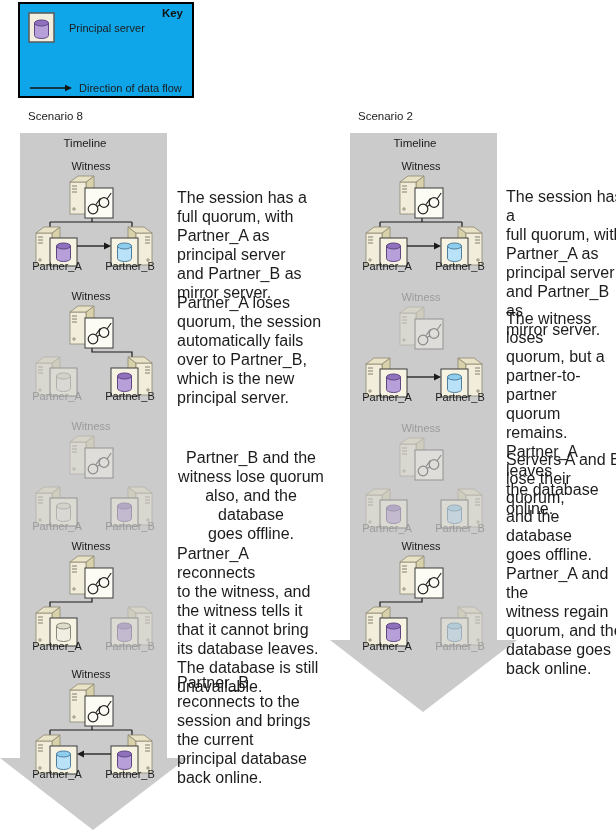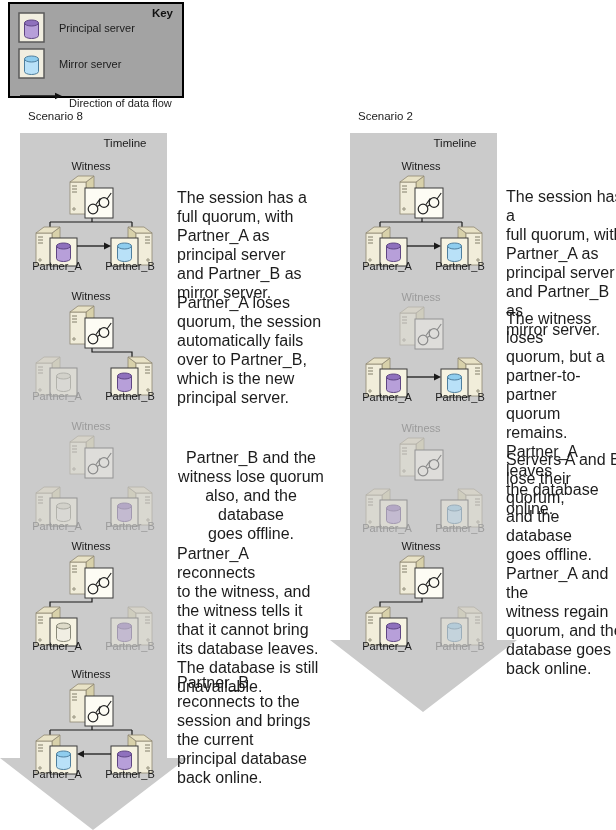--- a/index.html
+++ b/index.html
@@ -1,31 +1,31 @@
 <!DOCTYPE html>
 <html><head>
 <meta charset="utf-8">
 <style>
   html,body{margin:0;padding:0;background:#fff;}
   .canvas{position:relative;width:616px;height:830px;background:#ffffff;
           font-family:"Liberation Sans",sans-serif;overflow:hidden;}
   
-  .key{position:absolute;left:8px;top:2px;width:172px;height:92px;border:2px solid #000;background:#a3a3a3;}
+  .key{position:absolute;left:18px;top:2px;width:172px;height:92px;border:2px solid #000;background:#0ea5e9;}
   .key-title{position:absolute;right:9px;top:3px;font-size:11.5px;font-weight:bold;color:#111;}
   .key-row{position:absolute;left:8px;display:flex;align-items:center;}
   .key-row .key-label{font-size:11px;color:#1c1c1c;margin-left:14px;white-space:nowrap;}
   .key-row-1{top:8px;}
   .key-row-2{top:44px;}
   .key-row-3{top:78px;}
-  .key-row-3 .key-label{margin-left:5px;margin-top:15px;}
+  .key-row-3 .key-label{margin-left:5px;}
   
   .scenario-label{position:absolute;top:110px;font-size:11.5px;color:#1c1c1c;}
   .sc1{left:28px;} .sc2{left:358px;}
   .tl-band-svg{position:absolute;}
-  .tl-label{position:absolute;top:137px;width:130px;text-align:center;font-size:11.5px;color:#1c1c1c;padding-left:40px;}
+  .tl-label{position:absolute;top:137px;width:130px;text-align:center;font-size:11.5px;color:#1c1c1c;}
   .tl1{left:20px;} .tl2{left:350px;}
   
   .stage-svg{position:absolute;overflow:visible;}
   .desc{position:absolute;font-size:16px;line-height:19px;color:#1c1c1c;white-space:pre-line;}
   svg text{font-family:"Liberation Sans",sans-serif;font-size:11px;fill:#1c1c1c;}
   svg text.flabel{fill:#9b9b9b;}
   .faded{opacity:.38;}
 </style>
 </head>
 <body>
@@ -38,32 +38,20 @@
       <span id="key-icon-0">
           <svg width="27" height="31" style="display:block">
     <rect x="1" y="1" width="25" height="29" fill="#f1eee0" stroke="#5a5a5a" stroke-width="1.5"></rect>
     <g>
     <path d="M6.5,11 v12.5 a7,3 0 0 0 14,0 v-12.5" fill="#b79fd9" stroke="#5f4683" stroke-width="1"></path>
     <ellipse cx="13.5" cy="11" rx="7" ry="3" fill="#8f71bd" stroke="#5f4683" stroke-width="1"></ellipse>
             </g>
           </svg>
         </span>
       <span class="key-label">Principal server</span>
-    </div>
-    <div class="key-row key-row-2">
-      <span id="key-icon-1">
-          <svg width="27" height="31" style="display:block">
-    <rect x="1" y="1" width="25" height="29" fill="#f1eee0" stroke="#5a5a5a" stroke-width="1.5"></rect>
-    <g>
-    <path d="M6.5,11 v12.5 a7,3 0 0 0 14,0 v-12.5" fill="#b9e1f8" stroke="#4f7f9e" stroke-width="1"></path>
-    <ellipse cx="13.5" cy="11" rx="7" ry="3" fill="#8fcdee" stroke="#4f7f9e" stroke-width="1"></ellipse>
-            </g>
-          </svg>
-        </span>
-      <span class="key-label">Mirror server</span>
     </div>
     <div class="key-row key-row-3">
       <span id="key-icon-2">
           <svg width="46" height="12" style="display:block">
             <line x1="2" y1="6" x2="37" y2="6" stroke="#111" stroke-width="1.3"></line>
             <polygon points="37,2.8 37,9.2 44,6" fill="#111"></polygon>
           </svg>
         </span>
       <span class="key-label">Direction of data flow</span>
     </div>

